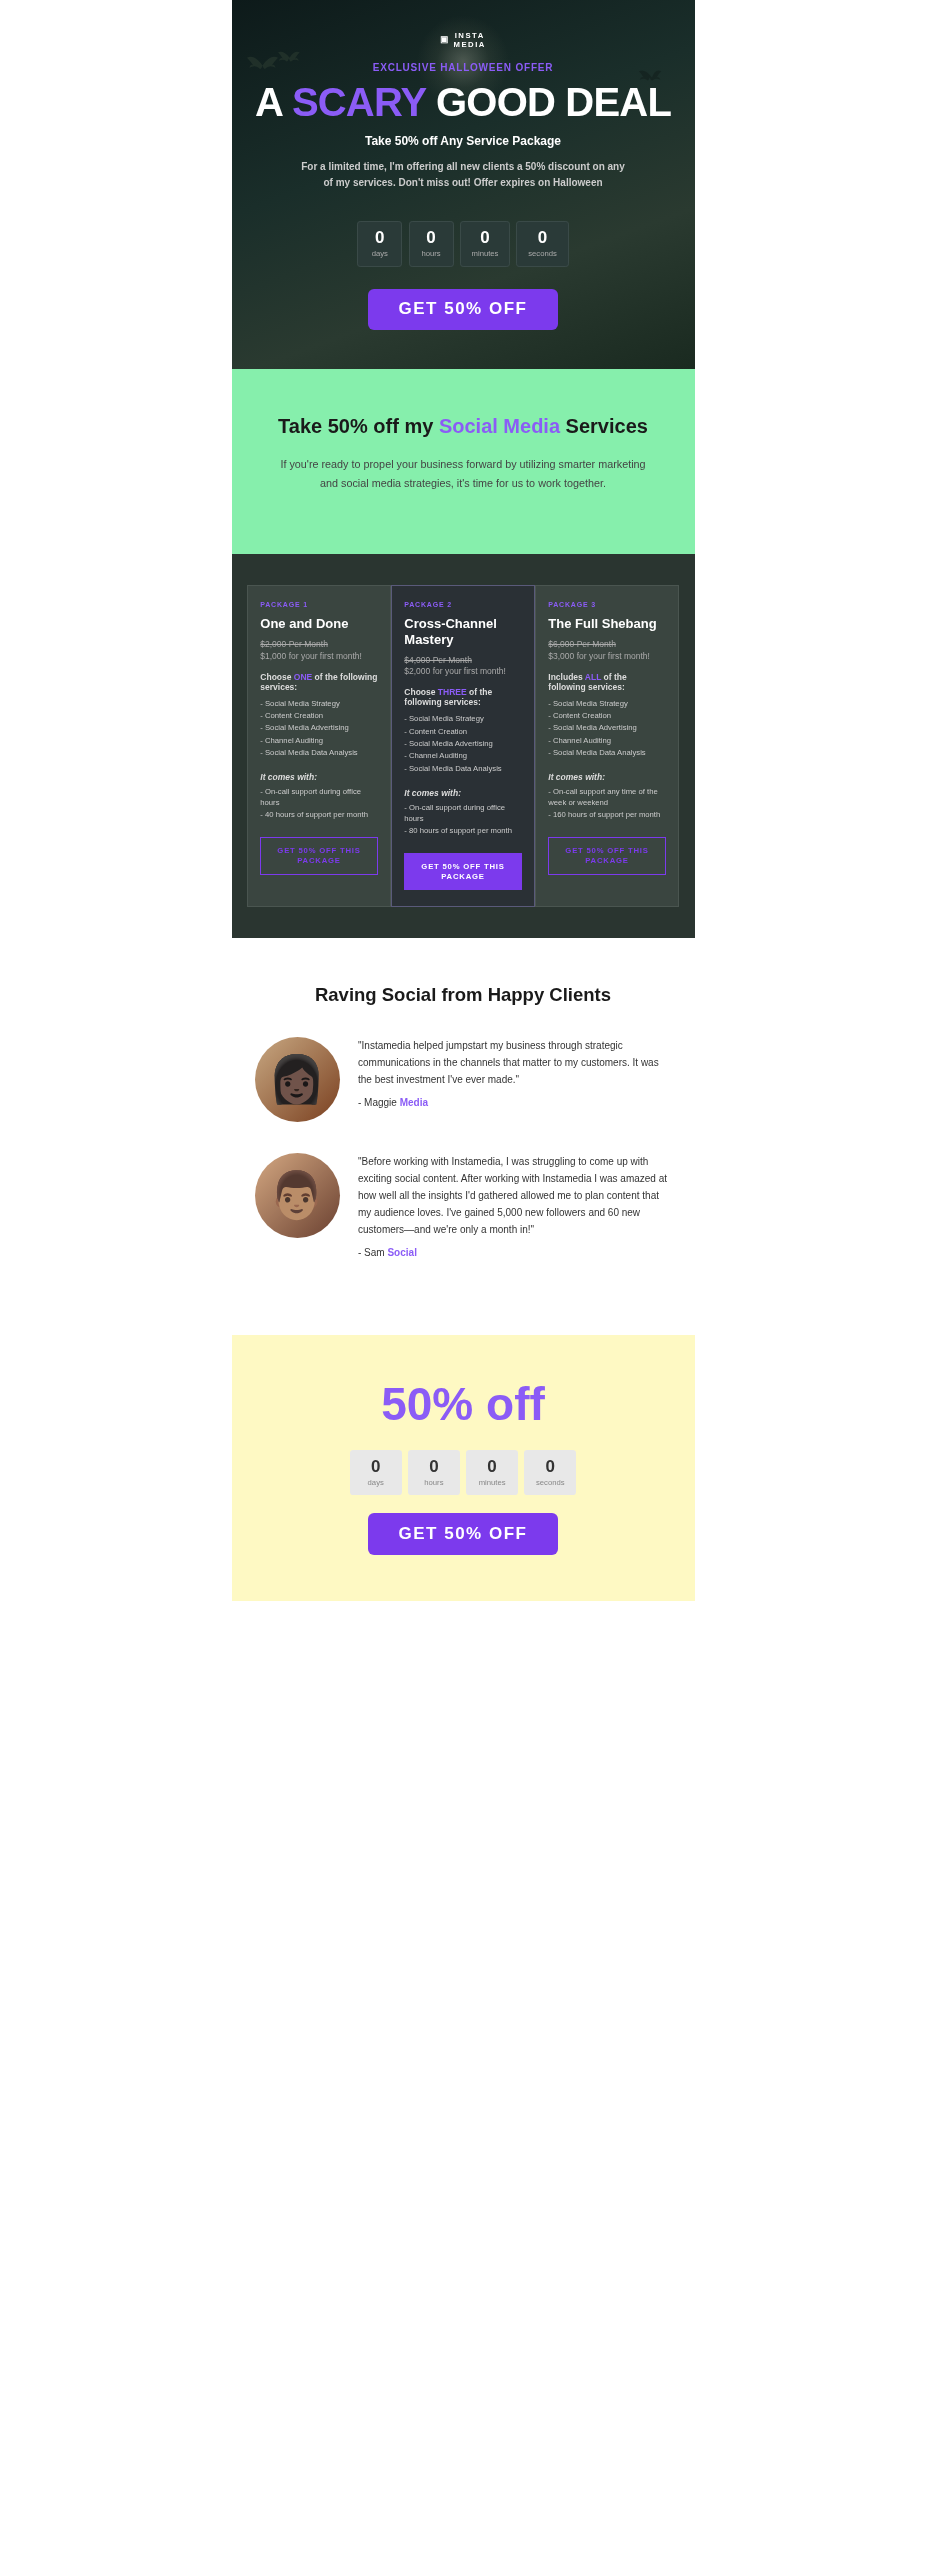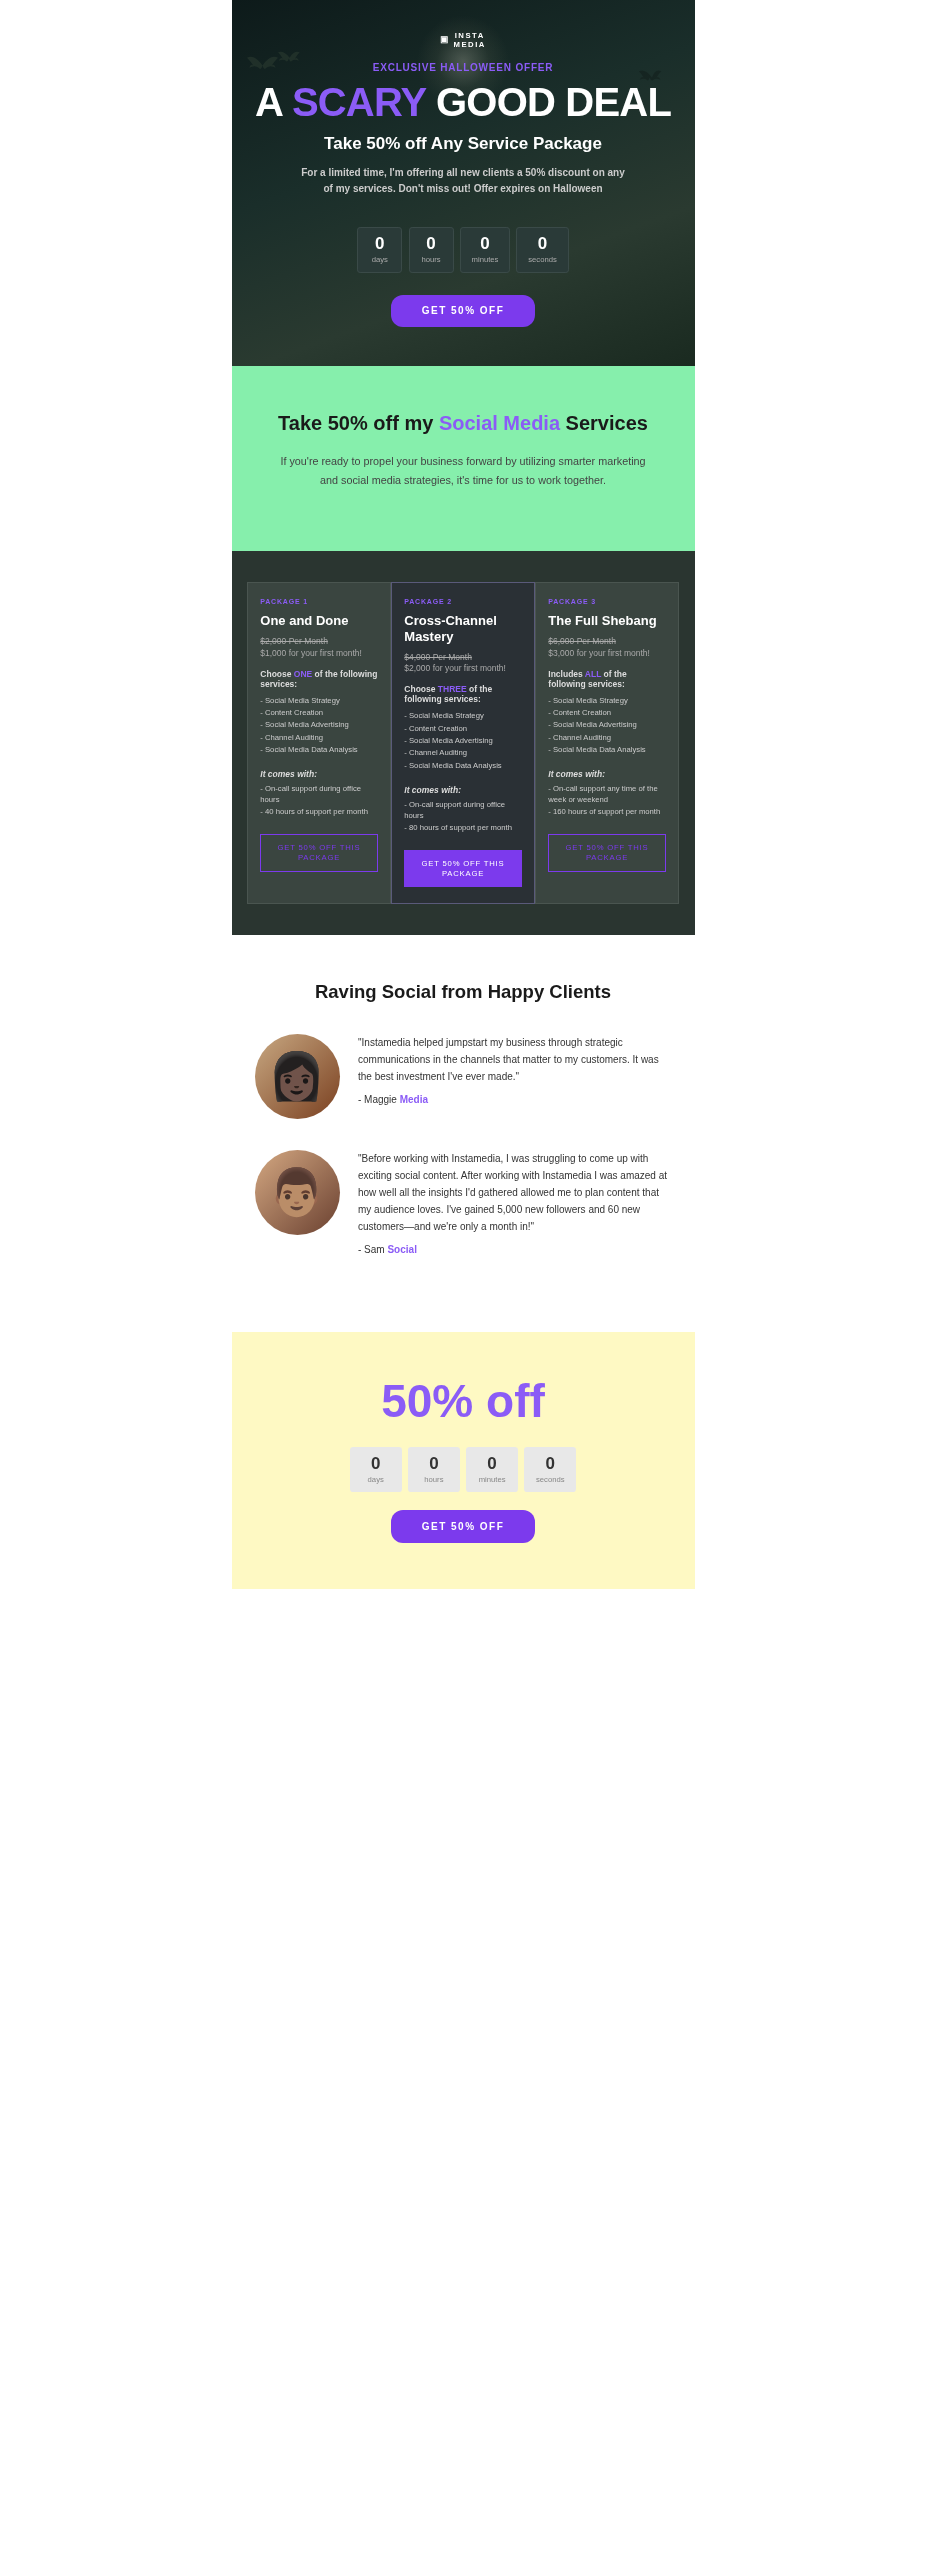--- a/index.html
+++ b/index.html
@@ -47,21 +47,21 @@
       line-height: 1.1;
       margin-bottom: 9.3px;
       position: relative;
       z-index: 2;
       letter-spacing: -0.8px;
     }
     .hero-title .scary {
       color: #8b5cf6;
     }
     .hero-subtitle {
-      font-size: 17px;
+      font-size: 12px;
       font-weight: 800;
       color: #fff;
       margin-bottom: 10.8px;
       position: relative;
       z-index: 2;
     }
     .hero-desc {
       font-size: 10px;
       color: #ccc;
       max-width: 324px;
@@ -98,25 +98,25 @@
       display: block;
       font-size: 7.7px;
       color: #aaa;
       margin-top: 3.1px;
       text-transform: lowercase;
     }
     .btn-primary {
       display: inline-block;
       background: #7c3aed;
       color: #fff;
-      font-size: 10px;
+      font-size: 17px;
       font-weight: bold;
       letter-spacing: 1.5px;
       padding: 10.8px 31px;
-      border-radius: 12px;
+      border-radius: 6px;
       border: none;
       cursor: pointer;
       text-transform: uppercase;
       position: relative;
       z-index: 2;
     }
 
     
     .bats {
       position: absolute;
@@ -242,21 +242,21 @@
       padding: 0.8px 0;
       line-height: 1.4;
     }
     .btn-package {
       display: block;
       width: 100%;
       background: transparent;
       color: #7c3aed;
       border: 1.5px solid #7c3aed;
       font-size: 7.7px;
-      font-weight: normal;
+      font-weight: bold;
       letter-spacing: 0.8px;
       padding: 7.7px 4.6px;
       text-align: center;
       text-transform: uppercase;
       cursor: pointer;
       line-height: 1.3;
     }
     .btn-package.featured-btn {
       background: #7c3aed;
       color: #fff;

